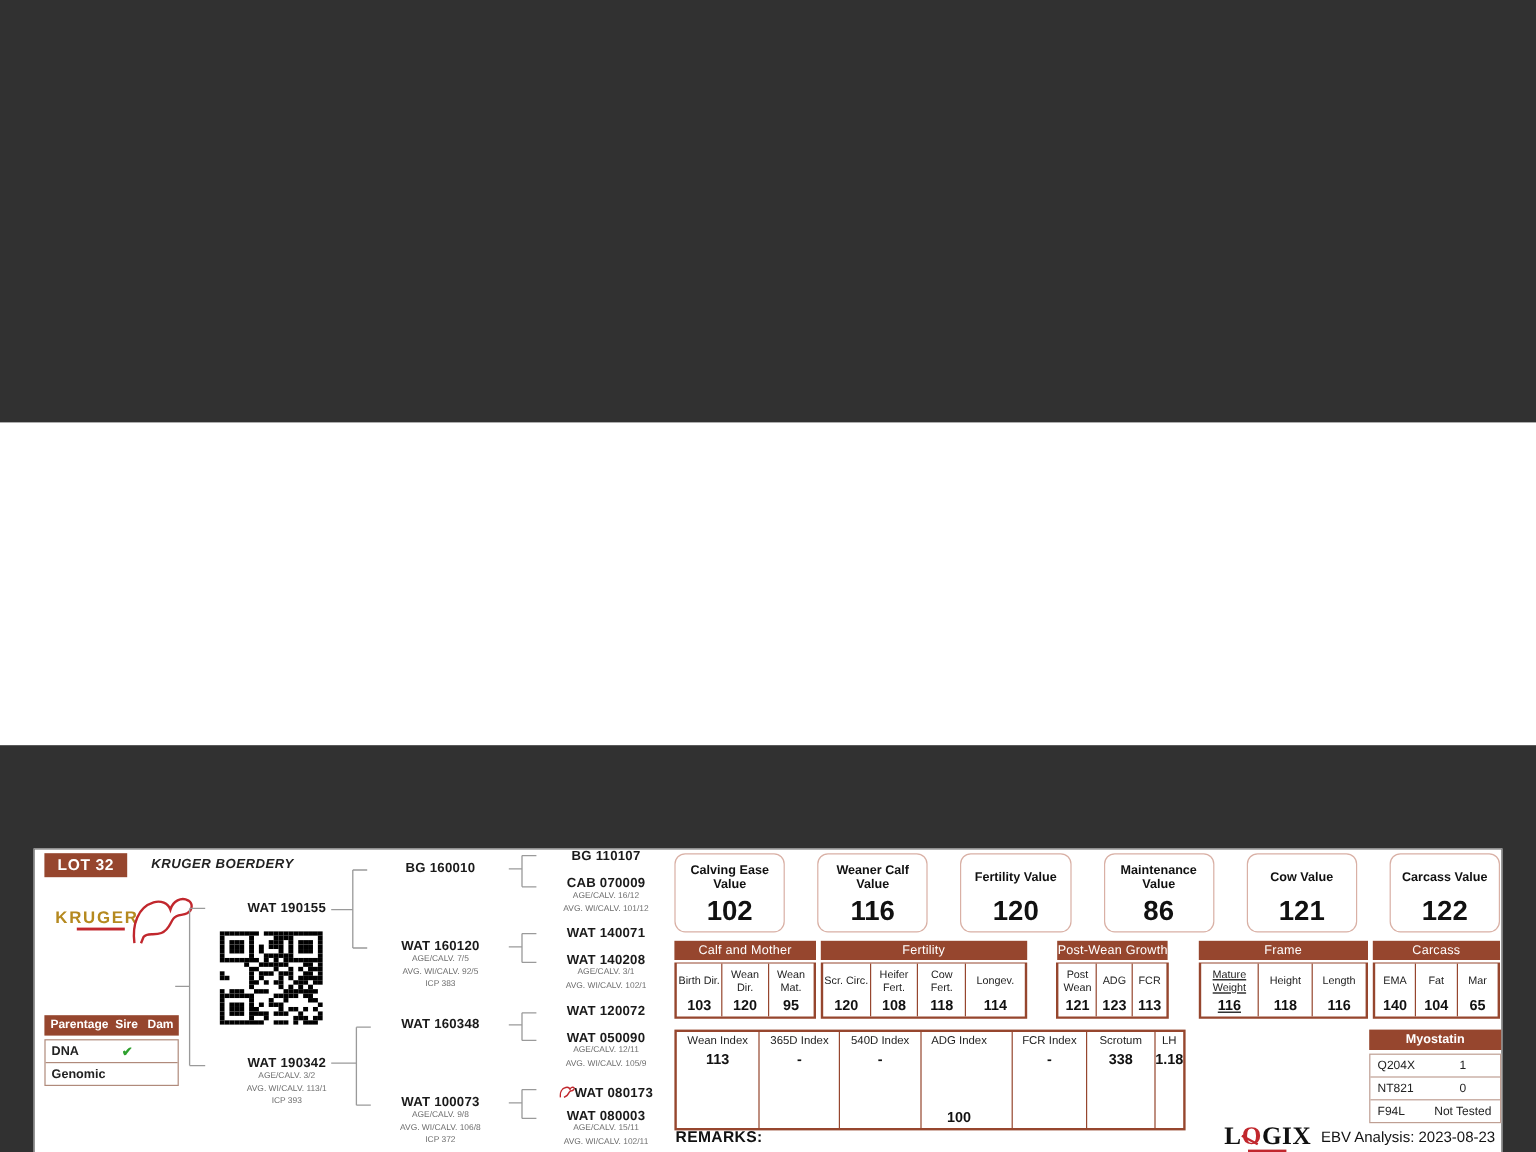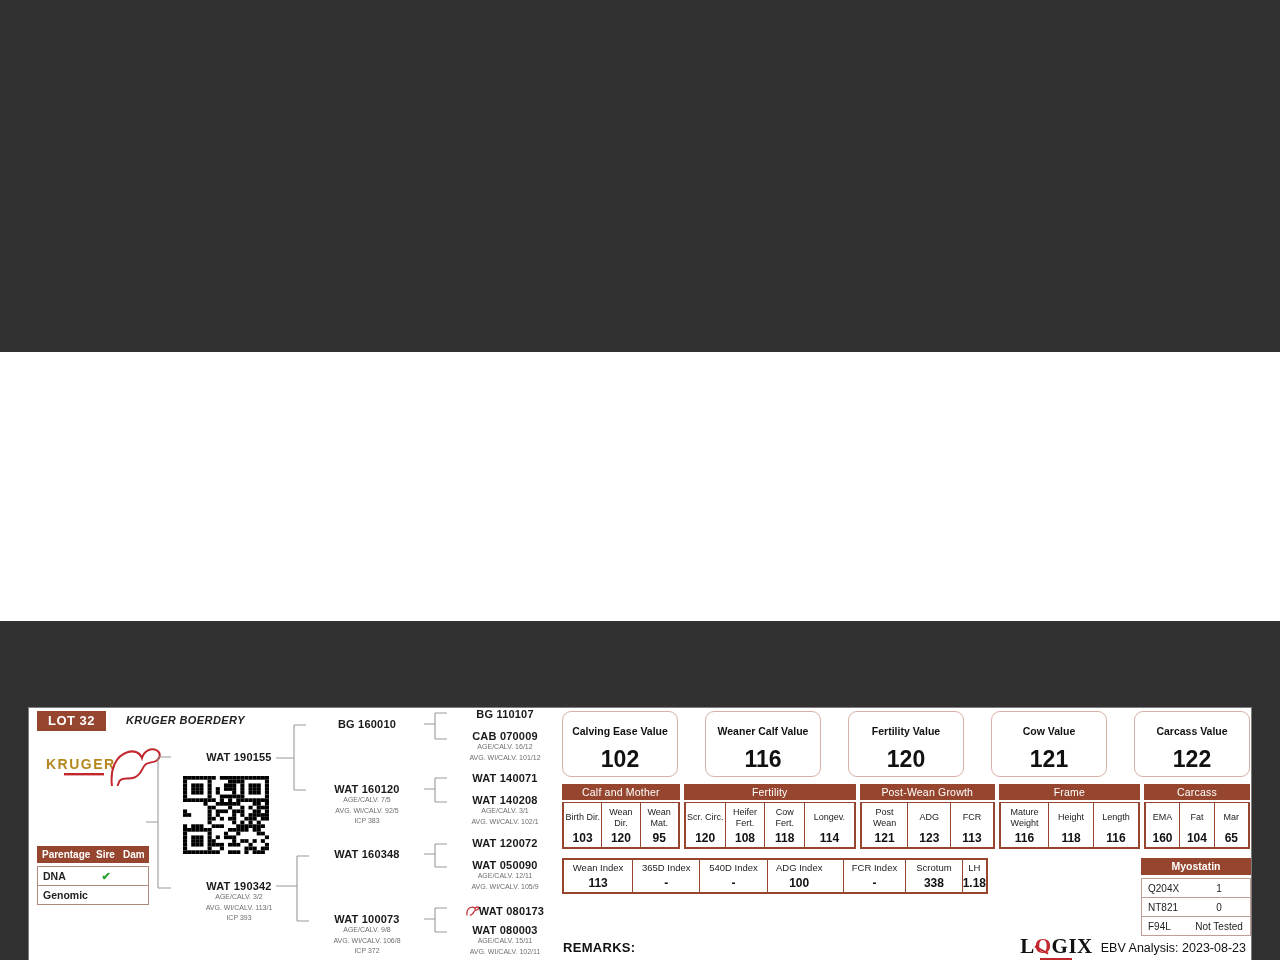--- a/index.html
+++ b/index.html
@@ -437,20 +437,24 @@
     </div>
     <div class="vbox">
       <div class="vlabel">Weaner Calf Value</div>
       <div class="vnum">116</div>
     </div>
     <div class="vbox">
       <div class="vlabel">Fertility Value</div>
       <div class="vnum">120</div>
     </div>
     <div class="vbox">
+      <div class="vlabel">Maintenance Value</div>
+      <div class="vnum">86</div>
+    </div>
+    <div class="vbox">
       <div class="vlabel">Cow Value</div>
       <div class="vnum">121</div>
     </div>
     <div class="vbox">
       <div class="vlabel">Carcass Value</div>
       <div class="vnum">122</div>
     </div>
   </div>
 
   <div class="abs ebv">
@@ -485,60 +489,60 @@
         <div class="cell">
               <div class="ch">Cow Fert.</div>
               <div class="cv">118</div>
             </div>
         <div class="cell" style="flex:1.25;">
               <div class="ch">Longev.</div>
               <div class="cv">114</div>
             </div>
       </div>
     </div>
-    <div class="grp" style="width:140px;">
+    <div class="grp" style="width:140px;align-items:center;">
       <div class="grp-h">Post-Wean Growth</div>
       <div class="grp-c">
         <div class="cell" style="flex:1.1;">
               <div class="ch">Post Wean</div>
               <div class="cv">121</div>
             </div>
         <div class="cell">
               <div class="ch">ADG</div>
               <div class="cv">123</div>
             </div>
         <div class="cell">
               <div class="ch">FCR</div>
               <div class="cv">113</div>
             </div>
       </div>
     </div>
     <div class="grp" style="width:146px;">
       <div class="grp-h">Frame</div>
       <div class="grp-c">
-        <div class="cell" style="flex:1.08;">
+        <div class="cell" style="flex:1.08;text-decoration:underline;">
               <div class="ch">Mature Weight</div>
               <div class="cv">116</div>
             </div>
         <div class="cell">
               <div class="ch">Height</div>
               <div class="cv">118</div>
             </div>
         <div class="cell">
               <div class="ch">Length</div>
               <div class="cv">116</div>
             </div>
       </div>
     </div>
     <div class="grp" style="width:110px;">
       <div class="grp-h">Carcass</div>
       <div class="grp-c">
         <div class="cell">
               <div class="ch">EMA</div>
-              <div class="cv">160</div>
+              <div class="cv">140</div>
             </div>
         <div class="cell">
               <div class="ch">Fat</div>
               <div class="cv">104</div>
             </div>
         <div class="cell">
               <div class="ch">Mar</div>
               <div class="cv">65</div>
             </div>
       </div>
@@ -551,21 +555,21 @@
           <div class="iv">113</div>
         </div>
     <div class="icell" style="width:68px;">
           <div class="ih">365D Index</div>
           <div class="iv">-</div>
         </div>
     <div class="icell" style="width:68px;">
           <div class="ih">540D Index</div>
           <div class="iv">-</div>
         </div>
-    <div class="icell" style="width:65px;">
+    <div class="icell" style="width:65px;gap:48px;">
           <div class="ih">ADG Index</div>
           <div class="iv">100</div>
         </div>
     <div class="icell" style="width:63px;margin-left:12px;">
           <div class="ih">FCR Index</div>
           <div class="iv">-</div>
         </div>
     <div class="icell" style="width:57px;">
           <div class="ih">Scrotum</div>
           <div class="iv">338</div>

